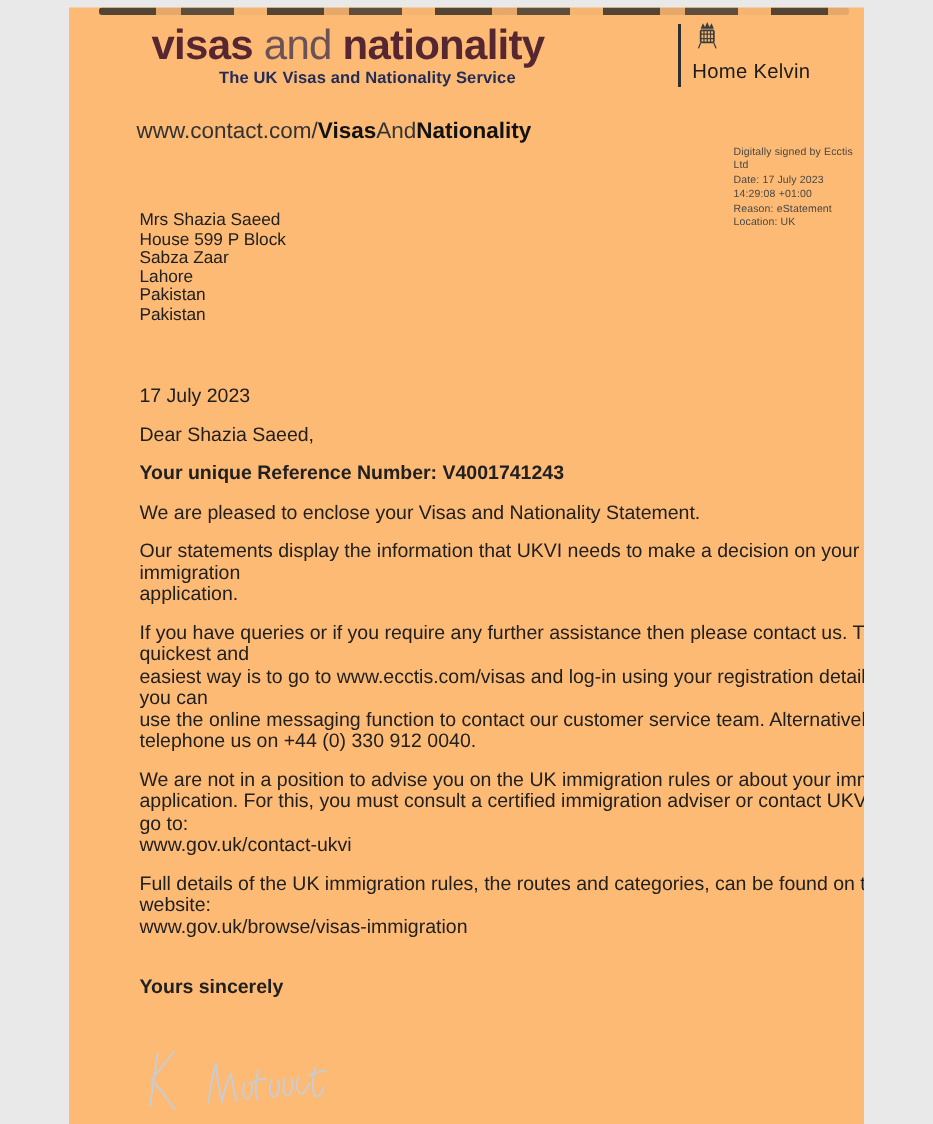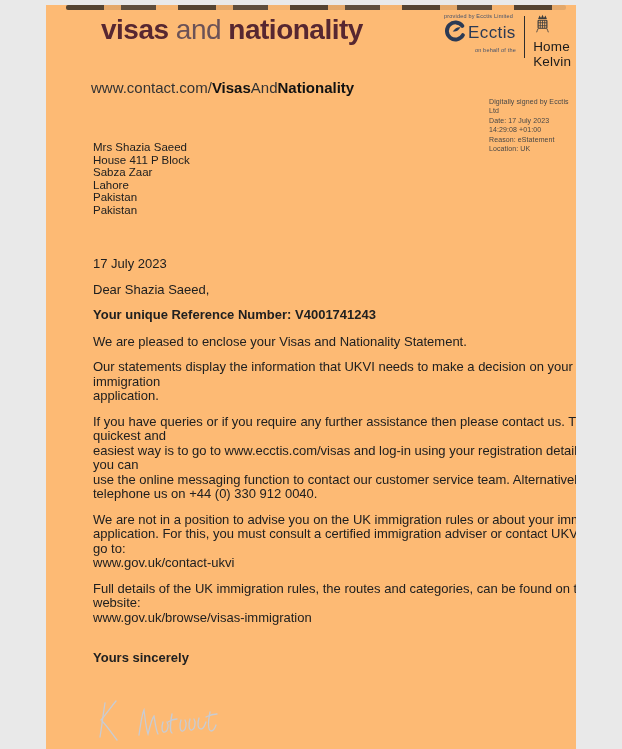--- a/index.html
+++ b/index.html
@@ -56,38 +56,26 @@
 </style>
 </head>
 <body>
 
 <div class="page">
 
   <div class="scan-artifact"></div>
 
   <div class="brand">
     <div class="brand-line"><span>visas</span><span class="light"> and </span><span>nationality</span></div>
+    <div class="brand-sub">The UK Visas and Nationality Service</div>
   </div>
 
   <div class="site-url"><span>www.contact.com/</span><b>Visas</b><span>And</span><b>Nationality</b></div>
 
   <div class="logo-strip">
-    <div class="ecctis-block">
-      <div class="tiny-label">provided by Ecctis Limited</div>
-      <div class="ecctis-main">
-        <span style="display:inline-block;margin-right:2px;">
-          <svg width="22" height="22" viewBox="0 0 24 24">
-            <path d="M20 6.5 A9.3 9.3 0 1 0 20.6 16.5" fill="none" stroke="#2b3a55" stroke-width="4.2" stroke-linecap="round"></path>
-            <path d="M9.5 12.5 q4 -5.5 8.5 -4.5 q-3 5.5 -8.5 4.5 Z" fill="#2b3a55"></path>
-          </svg>
-        </span>
-        <span class="ecctis-name">Ecctis</span>
-      </div>
-      <div class="tiny-label right">on behalf of the</div>
-    </div>
     <div class="logo-divider"></div>
     <div class="homeoffice-block">
       <span style="display:inline-block;margin-left:2px;">
         <svg width="15" height="19" viewBox="0 0 20 26">
           <path d="M4 7 L6 2 L8 5.5 L10 1 L12 5.5 L14 2 L16 7 Z" fill="#3d3d3d"></path>
           <rect x="4" y="8.5" width="12" height="11" rx="1" fill="none" stroke="#3d3d3d" stroke-width="1.6"></rect>
           <path d="M7 8.5 V19.5 M10 8.5 V19.5 M13 8.5 V19.5 M4 12 H16 M4 16 H16" stroke="#3d3d3d" stroke-width="1.1"></path>
           <path d="M4 20 C3 22 2.5 23.5 2 25 M16 20 C17 22 17.5 23.5 18 25" stroke="#3d3d3d" stroke-width="1.2" fill="none"></path>
         </svg>
       </span>
@@ -96,21 +84,21 @@
   </div>
 
   <div class="digisig">
     <div>Digitally signed by Ecctis Ltd</div>
     <div>Date: 17 July 2023 14:29:08 +01:00</div>
     <div>Reason: eStatement</div>
     <div>Location: UK</div>
   </div>
 
   <div class="address">Mrs Shazia Saeed
-House 411 P Block
+House 599 P Block
 Sabza Zaar
 Lahore
 Pakistan
 Pakistan</div>
 
   <div class="letter-body">
     <div class="para">17 July 2023</div>
     <div class="para">Dear Shazia Saeed,</div>
     <div class="para ref-line">Your unique Reference Number: V4001741243</div>
     <div class="para">We are pleased to enclose your Visas and Nationality Statement.</div>

